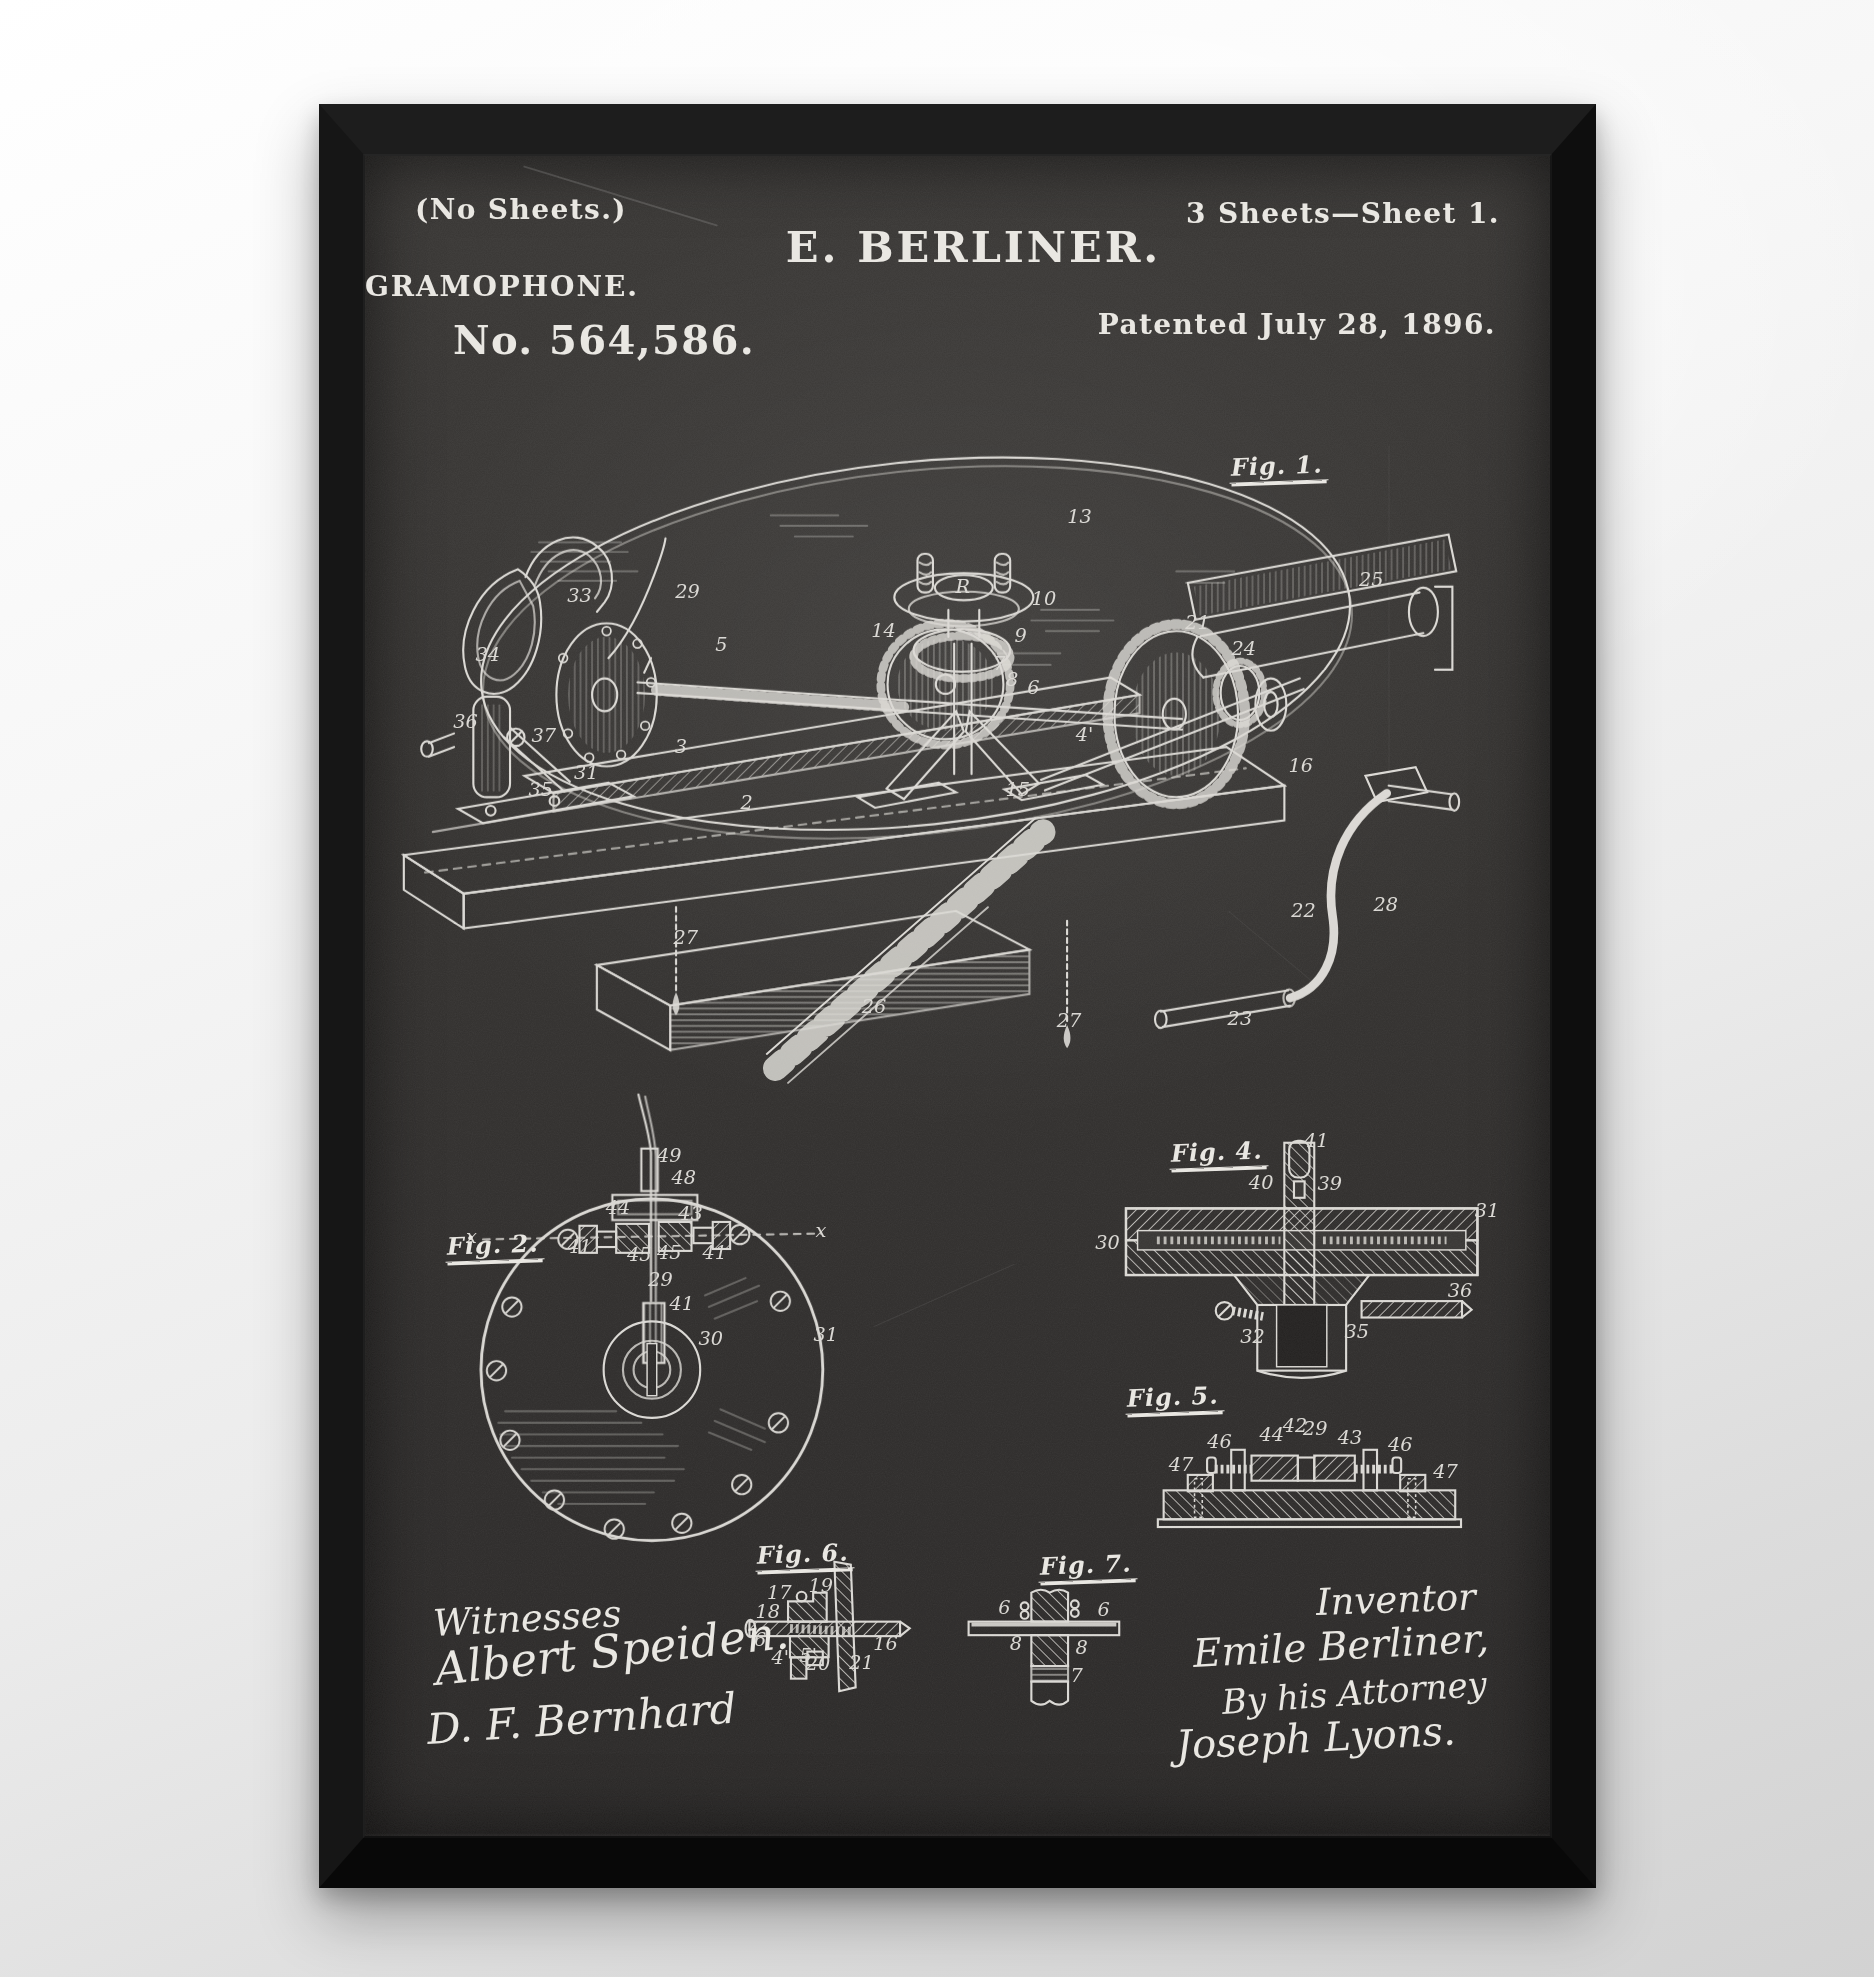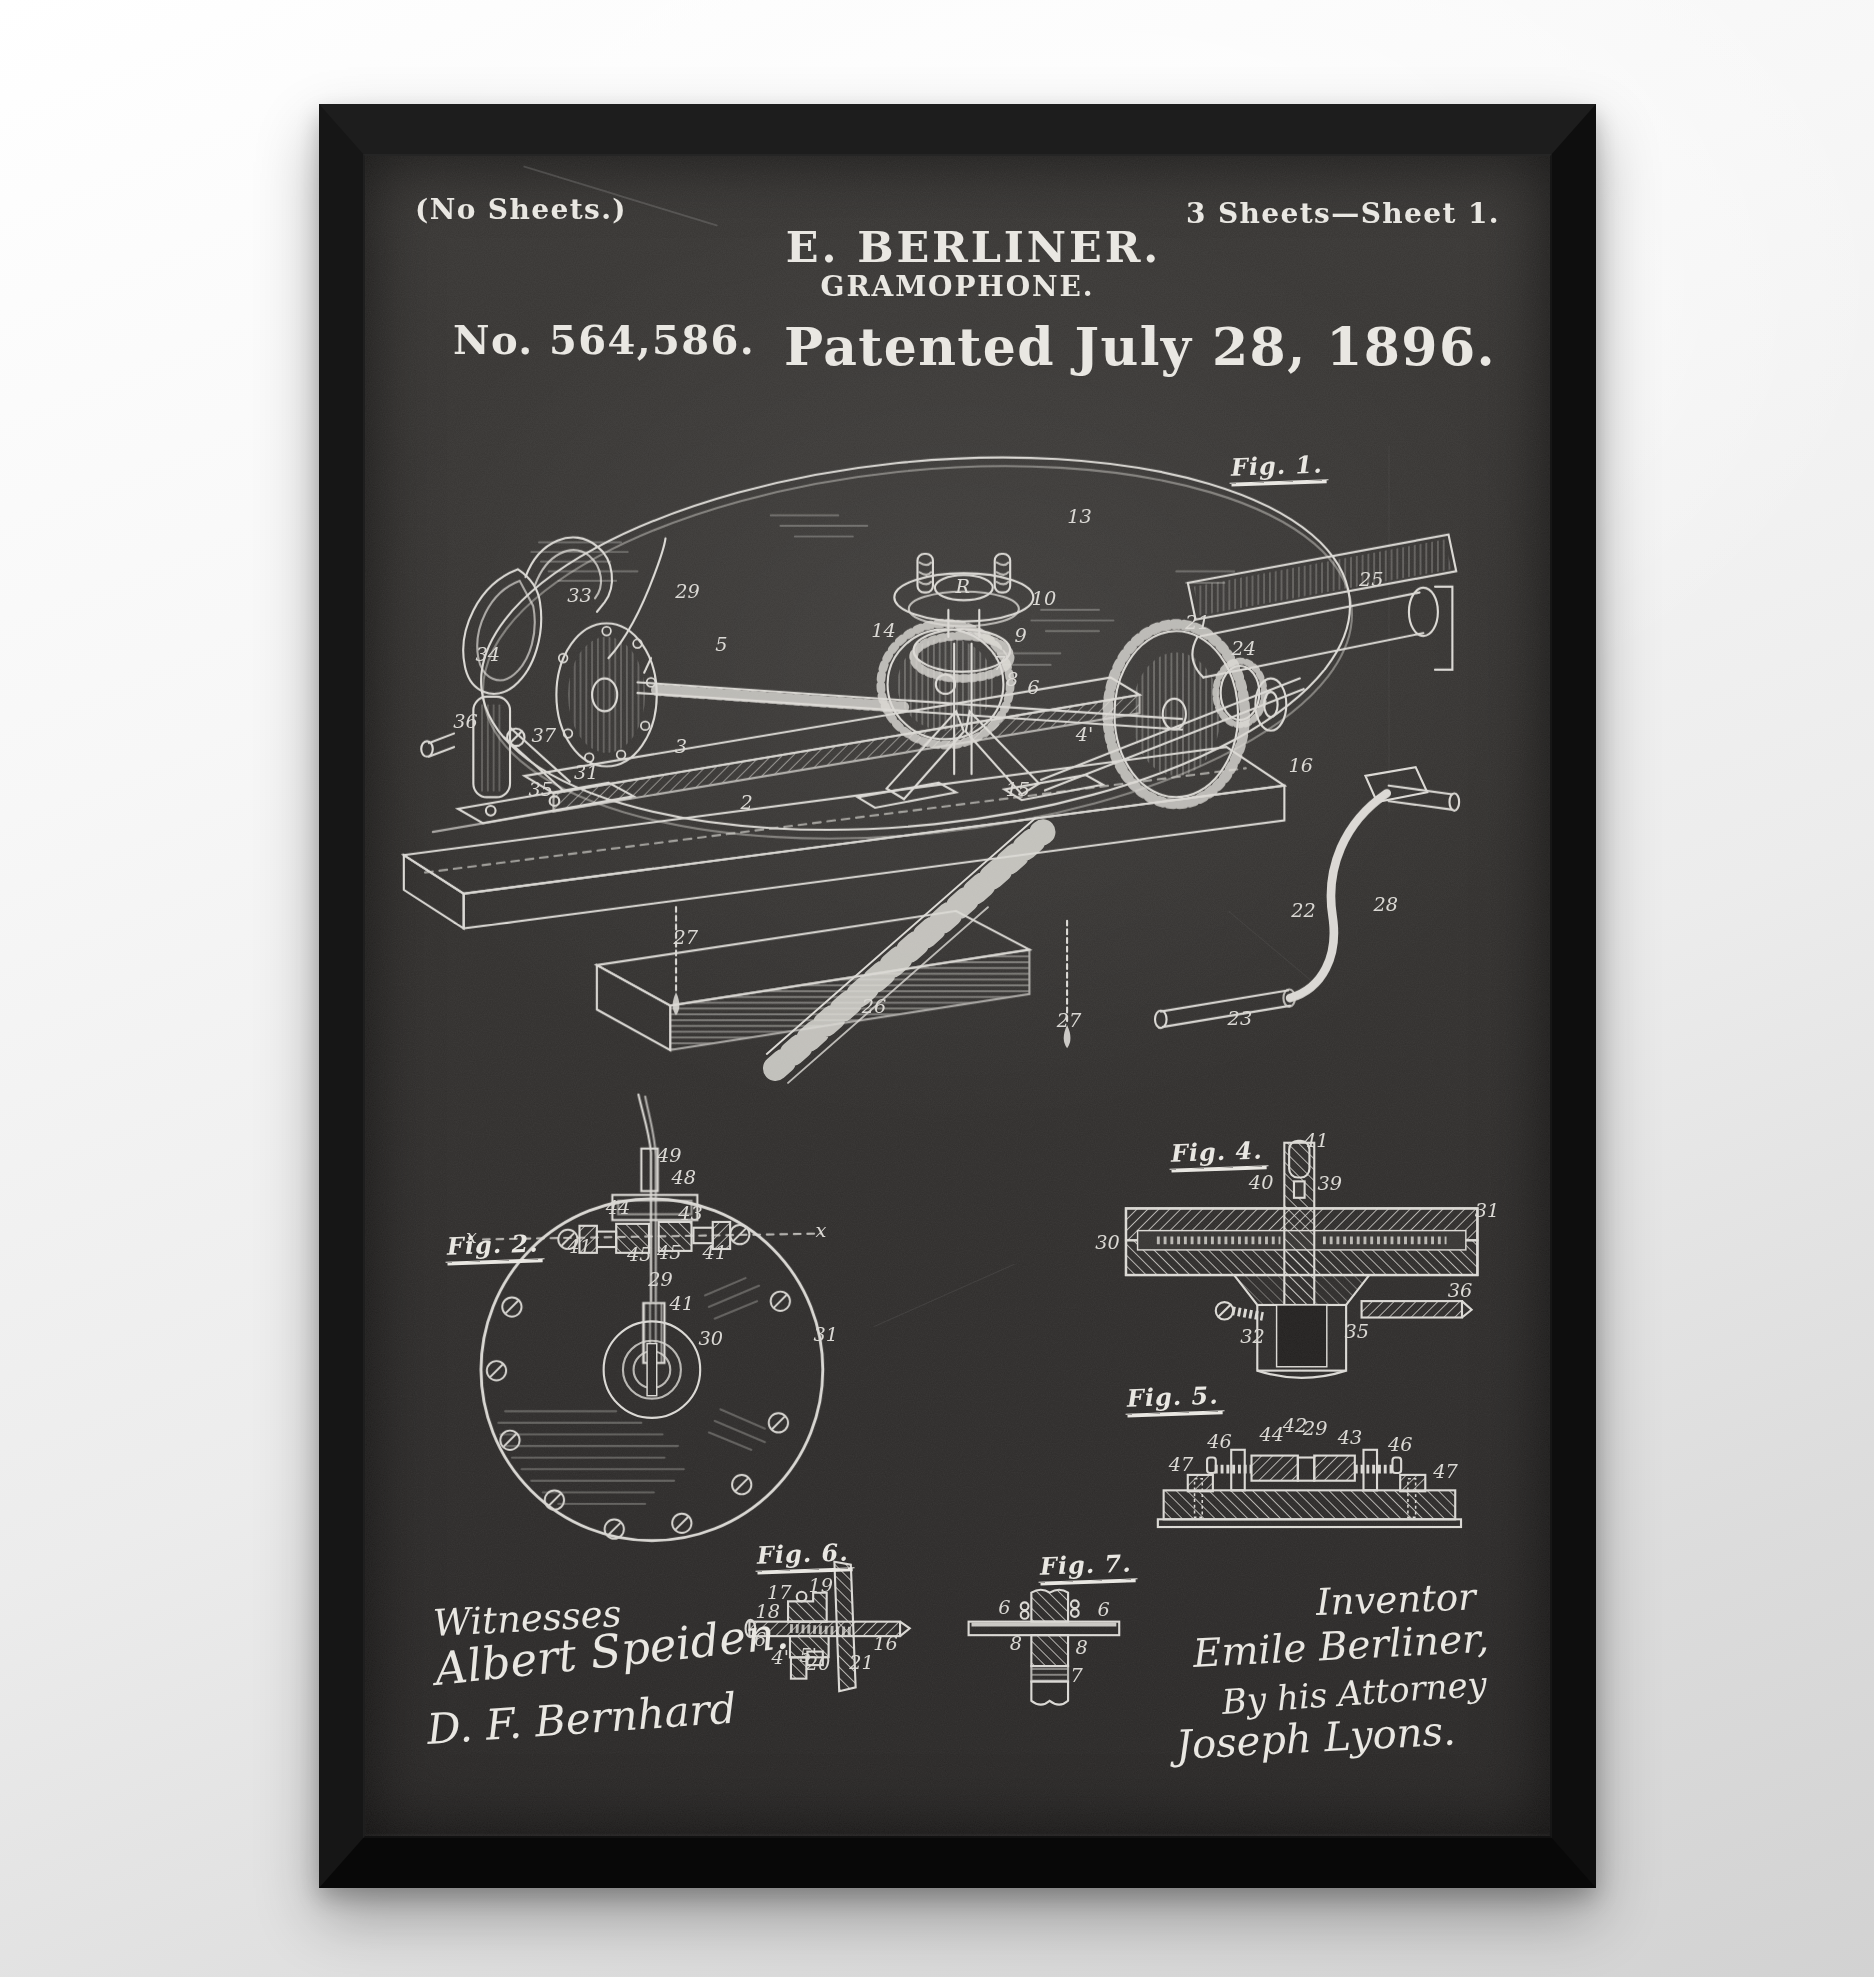--- a/index.html
+++ b/index.html
@@ -18,23 +18,23 @@
   .poster{position:relative;width:100%;height:100%;overflow:hidden;color:#e9e7e2;
     background:
       radial-gradient(ellipse 869px 676px at 50% 30%, rgba(255,255,255,.06) 0%, rgba(255,255,255,0) 70%),
       linear-gradient(180deg,#3a3836 0%,#343230 40%,#2f2d2c 75%,#2b2928 100%);
     box-shadow:inset 0 0 68px rgba(0,0,0,.65), inset 0 -1.9px 1.9px rgba(255,255,255,.06);}
   .abs{position:absolute;}
   .slab{font-weight:bold;letter-spacing:1.4px;white-space:nowrap;}
   .h-nomodel{left:50px;top:37px;font-size:28px;}
   .h-sheets{right:50px;top:41px;font-size:28px;margin-left:36px;}
   .h-title{left:0;right:0;top:66px;text-align:center;font-size:43px;letter-spacing:2.9px;padding-left:32px;}
-  .h-subject{left:0;right:0;top:114px;text-align:center;font-size:28px;letter-spacing:1.9px;}
+  .h-subject{left:0;right:0;top:114px;font-size:28px;letter-spacing:1.9px;}
   .h-patno{left:62px;top:160px;font-size:40px;margin-left:26px;}
-  .h-patdate{right:54px;top:160px;font-size:52px;}
+  .h-patdate{right:54px;top:152px;font-size:28px;}
   .fig-caption{font-style:italic;font-weight:bold;font-size:24px;letter-spacing:1px;
     border-bottom:1.9px solid #e9e7e2;box-shadow:0 4.8px 0 -1.9px #e9e7e2;padding:0 5.8px 1px 1.9px;
     transform:rotate(-2deg);white-space:nowrap;}
   .script{font-style:italic;white-space:nowrap;transform-origin:left center;}
   .w-head{left:68px;top:1446px;font-size:37px;transform:rotate(-3deg);}
   .w-sig1{left:70px;top:1487px;font-size:45px;transform:rotate(-6deg);}
   .w-sig2{left:62px;top:1549px;font-size:42px;transform:rotate(-4deg);}
   .i-head{left:951px;top:1425px;font-size:37px;transform:rotate(-2deg);}
   .i-sig1{left:828px;top:1475px;font-size:39px;transform:rotate(-3deg);}
   .i-sig2{left:857px;top:1526px;font-size:34px;transform:rotate(-4deg);}

